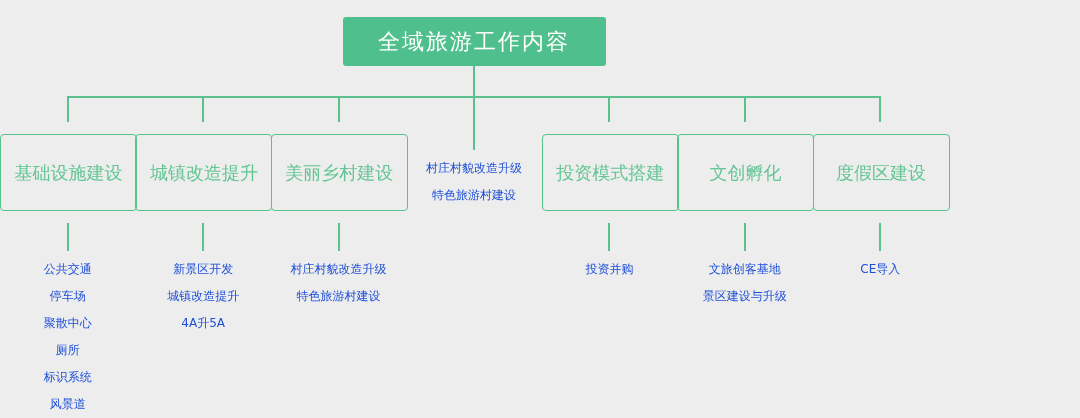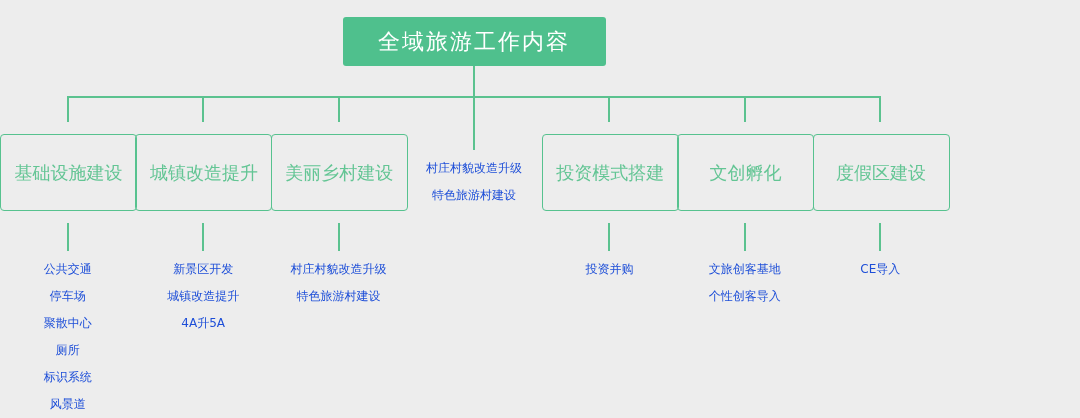--- a/index.html
+++ b/index.html
@@ -126,21 +126,21 @@
     </div>
 
     <div class="col">
       <div class="conn"></div>
       <div class="bbox">
         <span>文创孵化</span>
       </div>
       <div class="bstem"></div>
       <div class="leaves">
           <div class="leaf">文旅创客基地</div>
-          <div class="leaf">个性创客导入</div>
+          <div class="leaf">景区建设与升级</div>
         </div>
     </div>
 
     <div class="col">
       <div class="conn"></div>
       <div class="bbox">
         <span>度假区建设</span>
       </div>
       <div class="bstem"></div>
       <div class="leaves">

